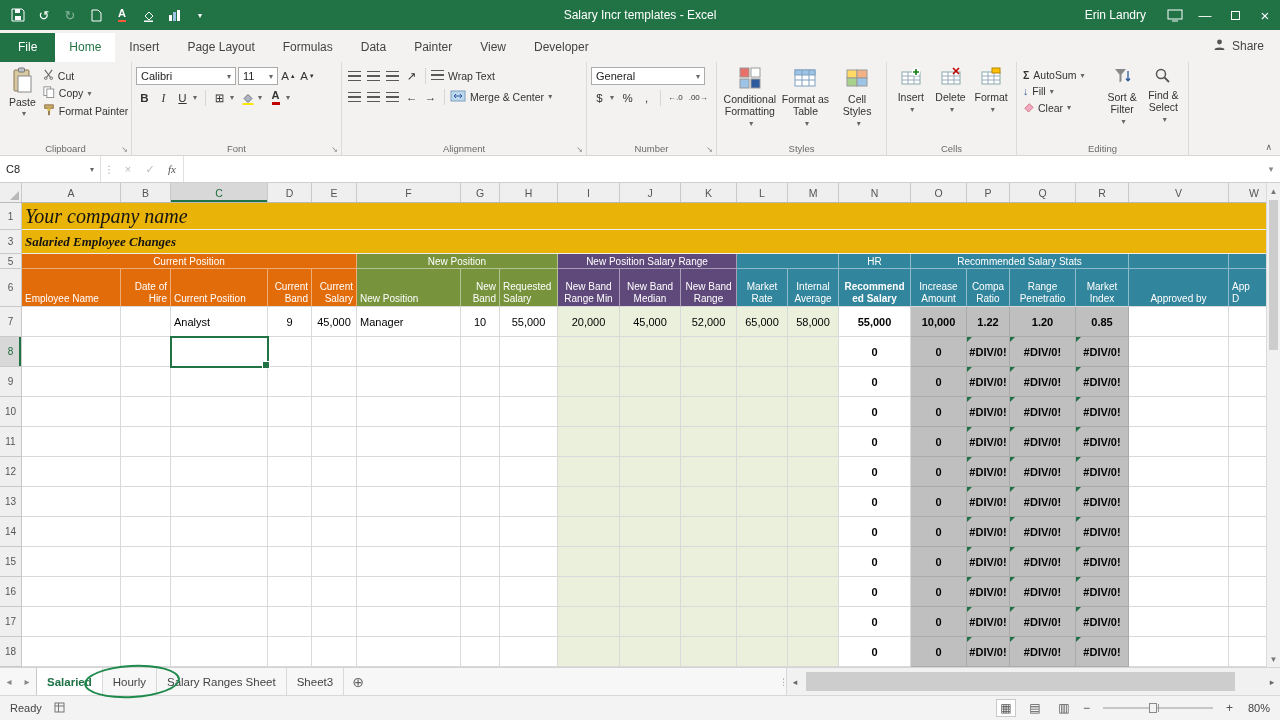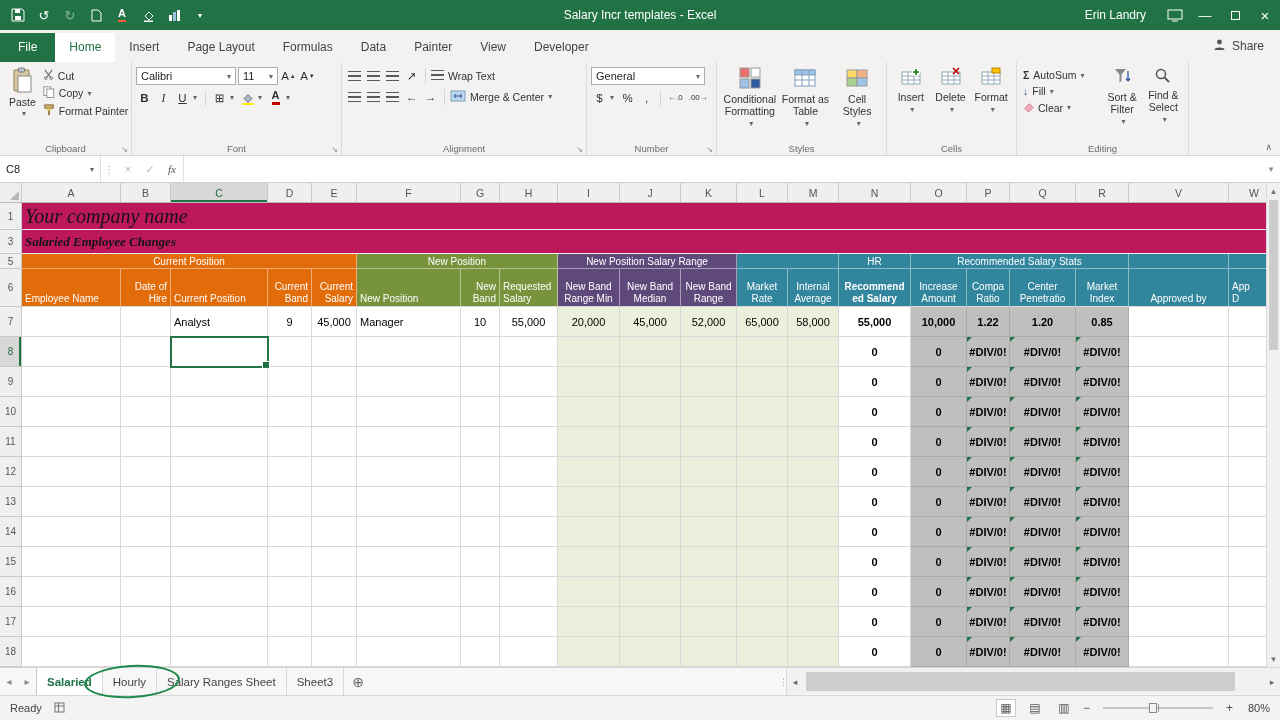--- a/index.html
+++ b/index.html
@@ -65,21 +65,21 @@
   .gridwrap{position:relative;height:484px;background:#fff;overflow:hidden;}
   .colrow{display:flex;height:20px;background:#EFEFEF;border-bottom:1px solid #B9B9B9;}
   .corner{width:22px;flex:0 0 22px;border-right:1px solid #C9C9C9;position:relative;}
   .corner::after{content:"";position:absolute;right:2px;bottom:2px;border-left:9px solid transparent;border-bottom:9px solid #B8B8B8;}
   .colh{flex:0 0 auto;border-right:1px solid #C9C9C9;display:flex;align-items:center;justify-content:center;font-size:10.5px;color:#555;}
   .hl-col{background:#D8D8D8;box-shadow:inset 0 -2px 0 #217346;color:#1E6B3C;}
   .grow{display:flex;}
   .rowh{width:22px;flex:0 0 22px;border-bottom:1px solid #C9C9C9;border-right:1px solid #C9C9C9;background:#EFEFEF;display:flex;align-items:center;justify-content:center;font-size:10px;color:#555;}
   .hl-row{background:#D8D8D8;box-shadow:inset -2px 0 0 #217346;color:#1E6B3C;}
   .cell{flex:0 0 auto;border-right:1px solid #D9D9D9;border-bottom:1px solid #D9D9D9;font-size:11px;color:#000;display:flex;align-items:center;padding:0 3px;overflow:hidden;white-space:nowrap;position:relative;}
-  .cell.free{border-right:none;border-bottom:1px solid #EDEDED;background:#be185d;}
+  .cell.free{border-right:none;border-bottom:1px solid #EDEDED;background:#eab308;}
   .script-lg{font-family:"Liberation Serif",serif;font-style:italic;font-size:20px;color:#141414;}
   .script-sm{font-family:"Liberation Serif",serif;font-style:italic;font-size:13px;font-weight:600;color:#141414;}
   .ghead{color:#fff;font-size:10px;justify-content:center;border-right:1px solid rgba(255,255,255,.45);border-bottom:1px solid rgba(255,255,255,.45);}
   .chead{color:#fff;font-size:10px;white-space:pre-line;word-break:break-word;line-height:1.15;align-items:flex-end;padding:2px 3px;border-right:1px solid rgba(255,255,255,.45);}
   .chead.b,.cell.b{font-weight:bold;}
   .bg-orange{background:#E26B0A;}
   .bg-olive{background:#77933C;}
   .bg-purple{background:#5F497A;}
   .bg-teal{background:#31859C;}
   .fill-green{background:#EAF0DB;}
@@ -525,21 +525,21 @@
         <div class="cell chead bg-olive ha-right" style="width: 39px;">New Band</div>
         <div class="cell chead bg-olive ha-left" style="width: 58px;">Requested Salary</div>
         <div class="cell chead bg-purple ha-center" style="width: 62px;">New Band Range Min</div>
         <div class="cell chead bg-purple ha-center" style="width: 61px;">New Band Median</div>
         <div class="cell chead bg-purple ha-center" style="width: 56px;">New Band Range</div>
         <div class="cell chead bg-teal ha-center" style="width: 51px;">Market Rate</div>
         <div class="cell chead bg-teal ha-center" style="width: 51px;">Internal Average</div>
         <div class="cell chead bg-teal ha-center b" style="width: 72px;">Recommended Salary</div>
         <div class="cell chead bg-teal ha-center" style="width: 56px;">Increase Amount</div>
         <div class="cell chead bg-teal ha-center" style="width: 43px;">Compa Ratio</div>
-        <div class="cell chead bg-teal ha-center" style="width: 66px;">Center Penetratio</div>
+        <div class="cell chead bg-teal ha-center" style="width: 66px;">Range Penetratio</div>
         <div class="cell chead bg-teal ha-center" style="width: 53px;">Market Index</div>
         <div class="cell chead bg-teal ha-center" style="width: 100px;">Approved by</div>
         <div class="cell chead bg-teal ha-left" style="width: 51px;">App
 D</div>
       </div>
       <div class="grow" style="height: 30px;">
         <div class="rowh">7</div>
         <div class="cell da-left" style="width: 99px;"></div>
         <div class="cell da-left" style="width: 50px;"></div>
         <div class="cell da-left" style="width: 97px;">Analyst</div>

